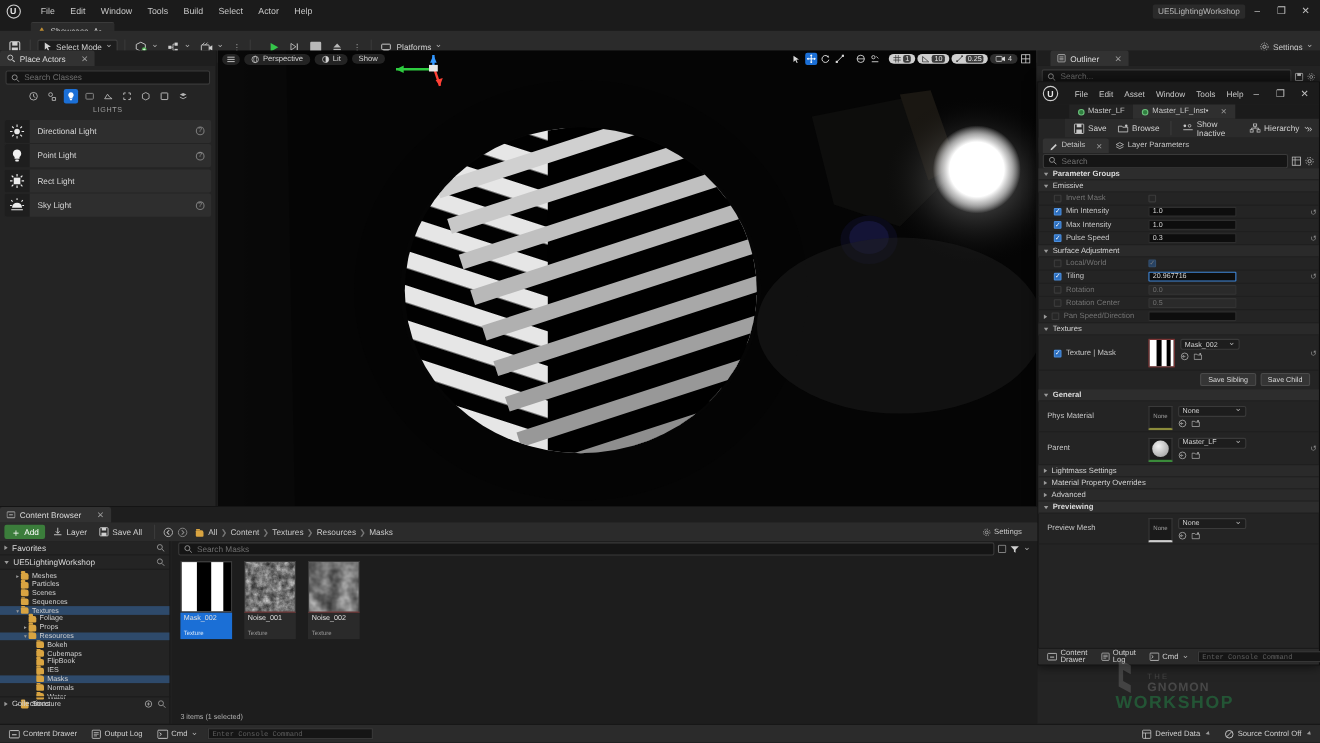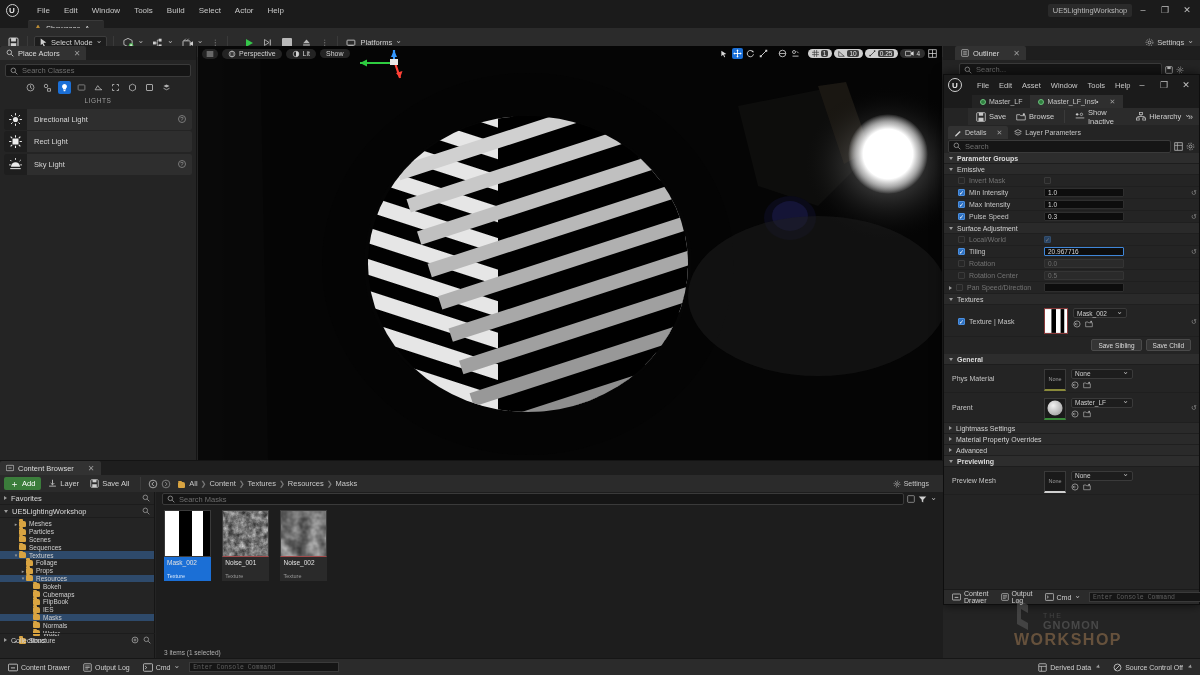--- a/index.html
+++ b/index.html
@@ -138,21 +138,21 @@
   #collections { position: absolute; left: 0; bottom: 12px; width: 155px; height: 13px; display: flex; align-items: center; gap: 4px; padding: 0 4px; font-size: 7px; color: #d0d0d0; border-top: 1px solid #1c1c1c; }
 
   
   #statusbar { position: absolute; left: 0; bottom: 0; width: 1200px; height: 17px; background: #2b2b2b; display: flex; align-items: center; padding: 0 4px; gap: 5px; border-top: 1px solid #161616; }
   .sb-btn { display: flex; align-items: center; gap: 3px; font-size: 7px; color: #cfcfcf; padding: 1px 4px; }
   .cmd-input { flex: none; width: 150px; height: 10px; background: #151515; border: 1px solid #3a3a3a; font-size: 6.5px; color: #5f5f5f; display: flex; align-items: center; padding-left: 3px; font-family: "Liberation Mono", monospace; }
 
   
   #watermark { position: absolute; right: 6px; bottom: 20px; width: 180px; height: 58px; opacity: .30; pointer-events: none; }
   #watermark .l1 { font-size: 11px; font-weight: bold; letter-spacing: 1px; color: #9a9a9a; }
-  #watermark .l2 { font-size: 16px; font-weight: bold; letter-spacing: 1.5px; color: #fdba74; }
+  #watermark .l2 { font-size: 16px; font-weight: bold; letter-spacing: 1.5px; color: #22c55e; }
   #watermark .the { font-size: 7px; letter-spacing: 2px; color: #8a8a8a; }
 </style>
 </head>
 <body>
 
 <div id="app">
 
   <div id="titlebar">
     <div id="ue-logo">
         <div class="circ">U</div>
@@ -367,20 +367,30 @@
             <circle cx="10" cy="10" r="3.4" fill="#e8e8e8"></circle>
             <g stroke="#e8e8e8" stroke-width="1.3">
               <path d="M10 1.5v3M10 15.5v3M1.5 10h3M15.5 10h3M4 4l2 2M14 14l2 2M16 4l-2 2M6 14l-2 2"></path>
             </g>
           </svg>
       </div>
       <div class="actor-name">Directional Light</div>
       <div class="actor-help">?</div>
     </div>
 
+    <div class="actor-row">
+      <div class="actor-thumb">
+        <svg width="15" height="15" viewBox="0 0 20 20">
+            <path d="M10 2.5a5 5 0 0 0-3 9v2.2h6V11.5a5 5 0 0 0-3-9z" fill="#f0f0f0"></path>
+            <rect x="7.8" y="14.6" width="4.4" height="2.6" rx="1" fill="#f0f0f0"></rect>
+          </svg>
+      </div>
+      <div class="actor-name">Point Light</div>
+      <div class="actor-help">?</div>
+    </div>
 
 
     <div class="actor-row">
       <div class="actor-thumb">
         <svg width="15" height="15" viewBox="0 0 20 20">
             <rect x="6" y="6" width="8" height="8" fill="#ececec"></rect>
             <g stroke="#ececec" stroke-width="1.4">
               <path d="M10 1.5v3M10 15.5v3M1.5 10h3M15.5 10h3M3.5 3.5l2 2M14.5 14.5l2 2M16.5 3.5l-2 2M5.5 14.5l-2 2"></path>
             </g>
           </svg>
@@ -615,21 +625,21 @@
         <span class="ico">
           <svg width="8" height="8" viewBox="0 0 12 12">
               <rect x="1" y="1" width="10" height="10" rx="1" fill="none" stroke="#cfcfcf" stroke-width="1"></rect>
               <path d="M3.2 4h5.6M3.2 6h5.6M3.2 8h5.6" stroke="#cfcfcf" stroke-width=".9"></path>
             </svg>
         </span>
         <span>Outliner</span>
         <span class="x">✕</span>
       </div>
     </div>
-    <div style="display:flex;align-items:center;gap:3px;padding:3px 16px;">
+    <div style="display:flex;align-items:center;gap:3px;padding:3px 4px;">
       <div class="search-box" style="flex:1;">
         <span class="ico">
           <svg width="8" height="8" viewBox="0 0 12 12">
               <circle cx="5" cy="5" r="3.4" fill="none" stroke="#9a9a9a" stroke-width="1.2"></circle>
               <path d="M7.8 7.8 L11 11" stroke="#9a9a9a" stroke-width="1.3"></path>
             </svg>
         </span>
         <span class="ph">Search...</span>
       </div>
       <span class="ico">

